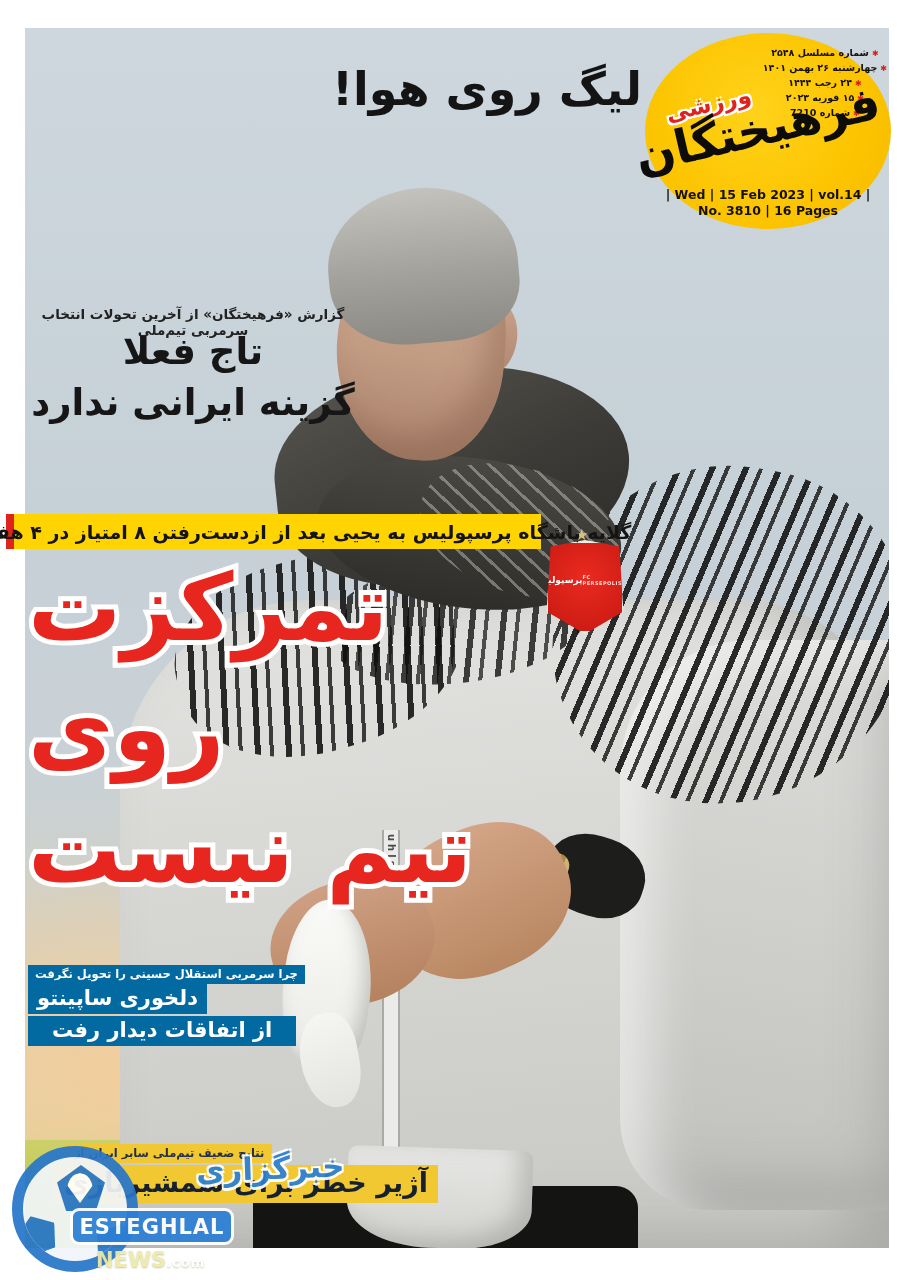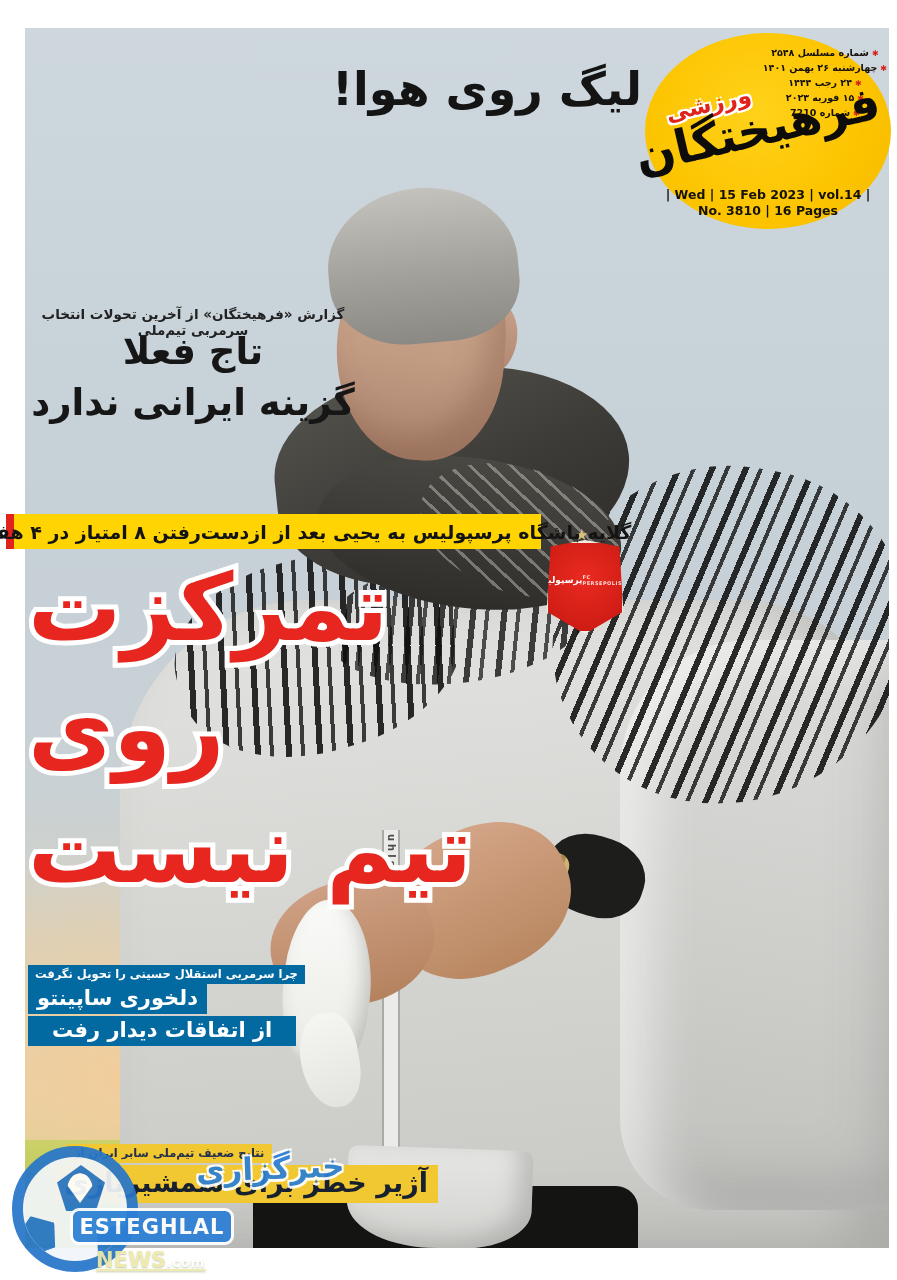--- a/index.html
+++ b/index.html
@@ -127,21 +127,21 @@
   .wm-ball .pin { position:absolute; left:44px; top:16px; width:26px; height:30px; background:#ffffff;
              border-radius:50% 50% 50% 50% / 60% 60% 40% 40%;
              clip-path:polygon(50% 100%,0 40%,10% 10%,50% 0,90% 10%,100% 40%); }
   .wm-fa { left:196px; top:1150px; direction:rtl; font-size:31px; font-weight:900; color:#2b7fd4;
            transform:rotate(-2deg);
            text-shadow:-2px -2px 0 #fff,2px -2px 0 #fff,-2px 2px 0 #fff,2px 2px 0 #fff,0 3px 0 #fff; }
   .wm-pill { left:70px; top:1208px; width:164px; height:37px; background:#2b7fd4; border:3px solid #ffffff;
              border-radius:9px; display:flex; align-items:center; justify-content:center;
              color:#ffffff; font-size:21px; font-weight:900; letter-spacing:1px; }
   .wm-news { left:96px; top:1248px; font-size:21px; font-weight:900; color:#eee9a9;
-             text-shadow:0 1px 2px rgba(90,110,40,.4);text-decoration:underline; }
+             text-shadow:0 1px 2px rgba(90,110,40,.4); }
   .wm-news .dotcom { font-size:13px; font-weight:bold; color:#ffffff; letter-spacing:1px; }
 </style>
 </head>
 <body>
 
 <div class="page">
 
   <div class="cover">
     <div class="shape green-band"></div>
     <div class="shape torso"></div>

